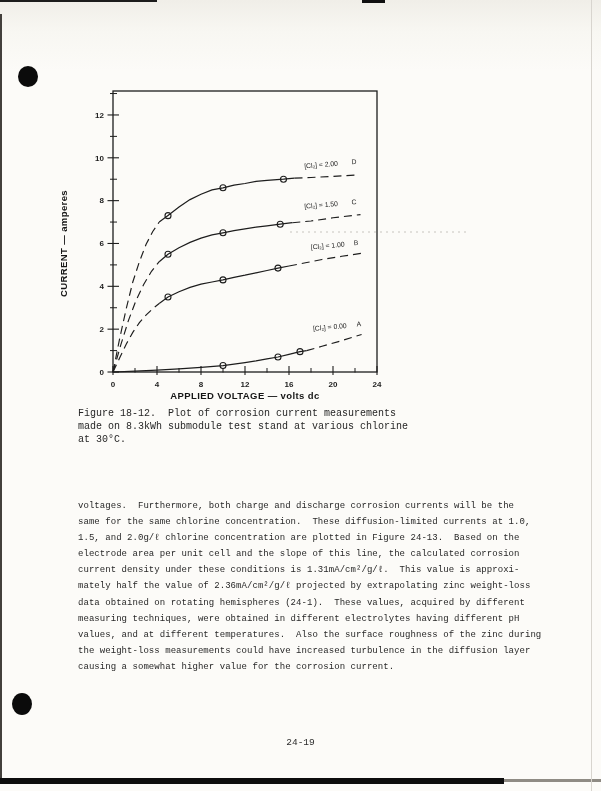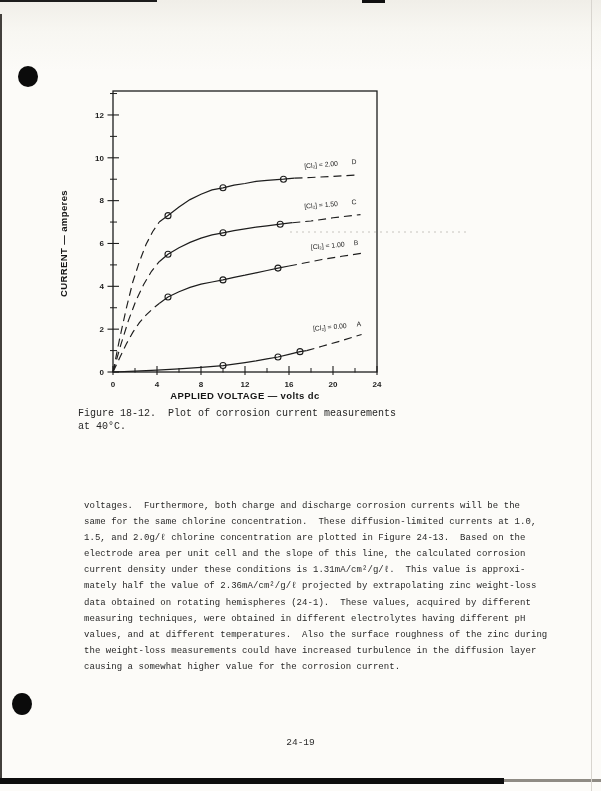--- a/index.html
+++ b/index.html
@@ -16,21 +16,21 @@
   .edge-top-a{left:0;top:0;width:157px;height:2px;background:#1c1c1c;}
   .edge-top-b{left:362px;top:0;width:23px;height:3px;background:#101010;}
   .edge-bottom-black{left:0;top:778px;width:504px;height:6px;background:#0d0d0d;}
   .edge-bottom-gray{left:504px;top:779px;width:97px;height:3px;background:#8f8b84;}
   .edge-right{left:591px;top:0;width:1px;height:791px;background:#d8d5cf;}
   .chart-svg{position:absolute;left:50px;top:80px;width:440px;height:325px;}
   .tick-label{font:bold 8px "Liberation Sans","DejaVu Sans",sans-serif;fill:#1d1d1d;}
   .axis-title{font:bold 9.5px "Liberation Sans","DejaVu Sans",sans-serif;fill:#161616;letter-spacing:.4px;}
   .curve-label{font:6.8px "Liberation Sans","DejaVu Sans",sans-serif;fill:#232323;}
   .caption{position:absolute;left:78px;top:407px;font-size:10px;line-height:13.2px;white-space:pre;color:#262626;}
-  .bodytext{position:absolute;left:84px;top:498px;font-size:9px;line-height:16.1px;white-space:pre;color:#282828;letter-spacing:.05px;}
+  .bodytext{position:absolute;left:78px;top:498px;font-size:9px;line-height:16.1px;white-space:pre;color:#282828;letter-spacing:.05px;}
   .pagenum{position:absolute;left:0;right:0;top:737px;text-align:center;font-size:9.5px;color:#2c2c2c;}
 </style>
 </head>
 <body>
 
 <div class="page">
 
   <div class="artifact edge-top-a"></div>
   <div class="artifact edge-top-b"></div>
   <div class="artifact edge-left"></div>
@@ -112,20 +112,20 @@
         <text x="261" y="169.4776" class="curve-label" transform="rotate(-5 261 169.4776)">[Cl₂] = 1.00</text>
         <text x="303.9" y="165.1936" class="curve-label" transform="rotate(-5 303.9 165.1936)">B</text>
         <path d="M63.0 292.0L85.0 291.1L107.0 290.1L129.0 288.8L151.0 287.3L173.0 285.6L184.0 284.1L195.0 282.6L206.0 280.9L217.0 278.9L228.0 277.0L239.0 274.4L250.0 271.7L256.6 270.6" fill="none" stroke="#1d1d1d" stroke-width="1.2"></path>
         <path d="M256.6 270.6L272.0 266.3L288.5 261.6L311.6 254.5" fill="none" stroke="#1d1d1d" stroke-width="1.15" stroke-dasharray="8 5"></path>
         <circle cx="173" cy="285.574" r="3" fill="none" stroke="#1d1d1d" stroke-width="1.1"></circle>
         <circle cx="228" cy="277.006" r="3" fill="none" stroke="#1d1d1d" stroke-width="1.1"></circle>
         <circle cx="250" cy="271.651" r="3" fill="none" stroke="#1d1d1d" stroke-width="1.1"></circle>
         <text x="263.2" y="250.8736" class="curve-label" transform="rotate(-5 263.2 250.8736)">[Cl₂] = 0.00</text>
         <text x="306.65" y="246.5896" class="curve-label" transform="rotate(-5 306.65 246.5896)">A</text>
       </svg>
-    <div class="caption"><div>Figure 18-12.  Plot of corrosion current measurements</div><div>at 40°C.</div></div>
+    <div class="caption"><div>Figure 18-12.  Plot of corrosion current measurements</div><div>made on 8.3kWh submodule test stand at various chlorine</div><div>at 30°C.</div></div>
   </div>
 
   <div class="bodytext"><div>voltages.  Furthermore, both charge and discharge corrosion currents will be the</div><div>same for the same chlorine concentration.  These diffusion-limited currents at 1.0,</div><div>1.5, and 2.0g/ℓ chlorine concentration are plotted in Figure 24-13.  Based on the</div><div>electrode area per unit cell and the slope of this line, the calculated corrosion</div><div>current density under these conditions is 1.31mA/cm²/g/ℓ.  This value is approxi-</div><div>mately half the value of 2.36mA/cm²/g/ℓ projected by extrapolating zinc weight-loss</div><div>data obtained on rotating hemispheres (24-1).  These values, acquired by different</div><div>measuring techniques, were obtained in different electrolytes having different pH</div><div>values, and at different temperatures.  Also the surface roughness of the zinc during</div><div>the weight-loss measurements could have increased turbulence in the diffusion layer</div><div>causing a somewhat higher value for the corrosion current.</div></div>
 
   <div class="pagenum">24-19</div>
 
 </div>
 
 </body></html>

